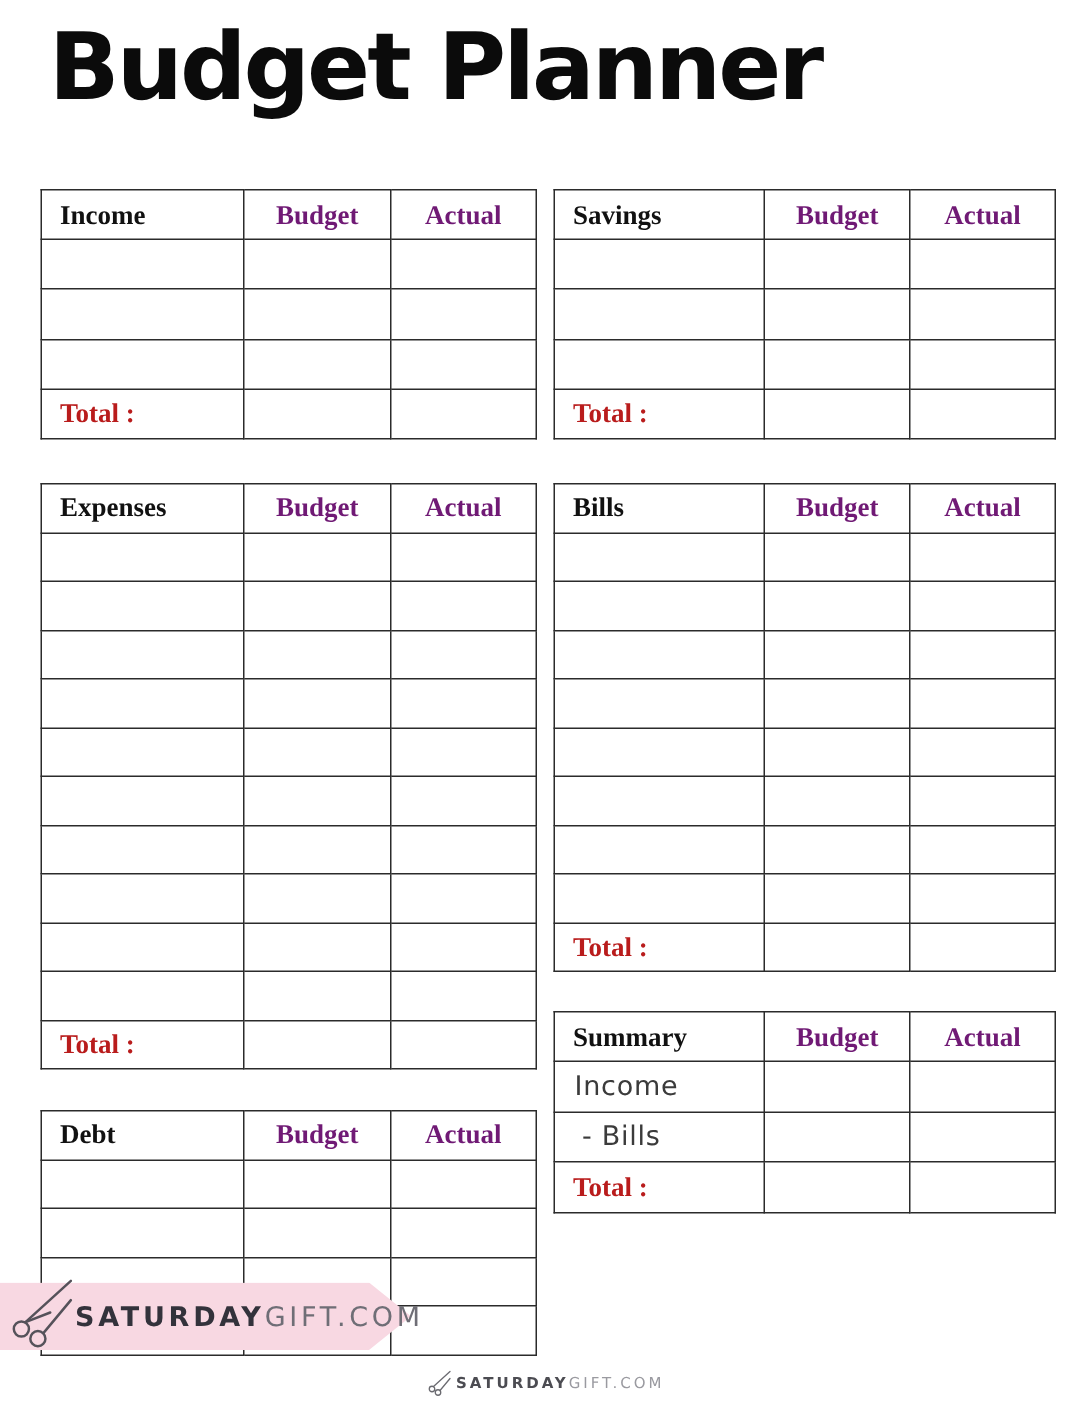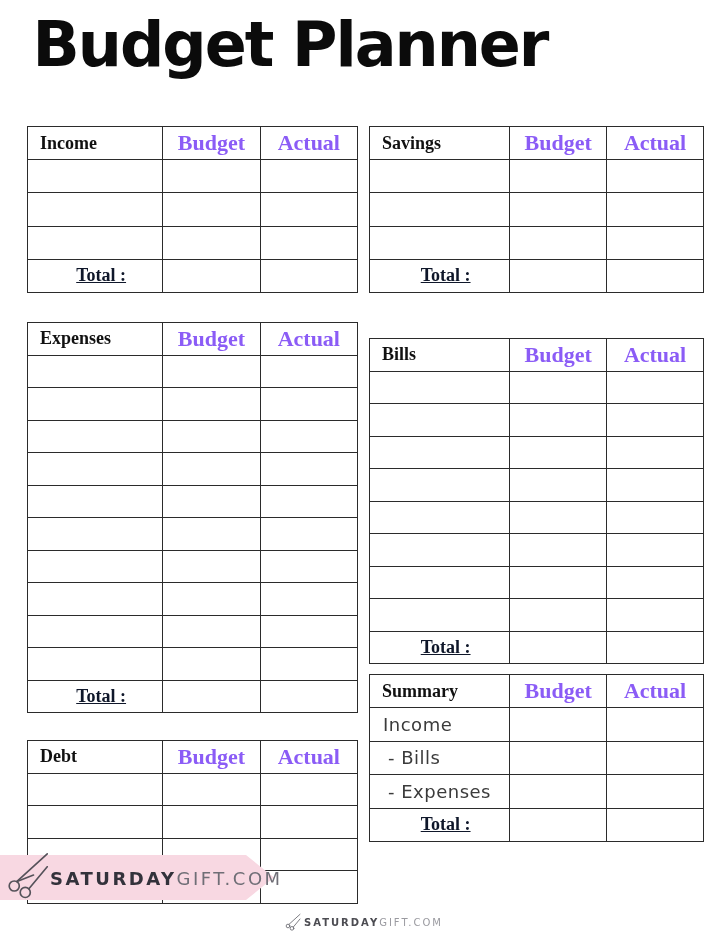--- a/index.html
+++ b/index.html
@@ -37,53 +37,52 @@
     font-family:"Liberation Serif", serif;
     font-weight:bold;
     font-size:18px;
     color:#111;
     text-align:left;
     padding-left:12px;
   }
   th.hd-col{
     font-family:"Liberation Serif", serif;
     font-weight:bold;
-    font-size:22px;
-    color:#8b5cf6;
+    font-size:18px;
+    color:#701a75;
     text-align:center;
   }
   td.total-cell{
     font-family:"Liberation Serif", serif;
     font-weight:bold;
     font-size:18px;
-    color:#0f172a;
-    text-align:center;
+    color:#b91c1c;
+    text-align:left;
     padding-left:12px;
-    text-decoration:underline;
   }
   td.sum-label{
     font-family:"DejaVu Sans", sans-serif;
     font-size:18px;
     color:#3b3b3b;
     text-align:left;
     padding-left:13px;
     letter-spacing:0.5px;
   }
   td.sum-label.indent{padding-left:18px;}
 
   
   #income-table tr,#savings-table tr{height:33.2px;}
   #expenses-table tr,#bills-table tr{height:32.5px;}
   #debt-table tr{height:32.6px;}
   #summary-table tr{height:33.4px;}
 
   #income-table  {left:27px;  top:126px; width:331px;}
   #savings-table {left:369px; top:126px; width:335px;}
   #expenses-table{left:27px;  top:322px; width:331px;}
-  #bills-table   {left:369px; top:338px; width:335px;}
+  #bills-table   {left:369px; top:322px; width:335px;}
   #debt-table    {left:27px;  top:740px; width:331px;}
   #summary-table {left:369px; top:674px; width:335px;}
 
   
   .banner-wrap{
     position:absolute;
     left:0;top:847px;width:300px;height:58px;
     z-index:5;
   }
   .banner-bg{
@@ -407,25 +406,20 @@
       </tr>
     </thead>
     <tbody>
       <tr>
         <td class="sum-label">Income</td>
         <td></td>
         <td></td>
       </tr>
       <tr>
         <td class="sum-label indent">- Bills</td>
-        <td></td>
-        <td></td>
-      </tr>
-      <tr>
-        <td class="sum-label indent">- Expenses</td>
         <td></td>
         <td></td>
       </tr>
     </tbody>
     <tfoot>
       <tr>
         <td class="total-cell">Total :</td>
         <td></td>
         <td></td>
       </tr>

